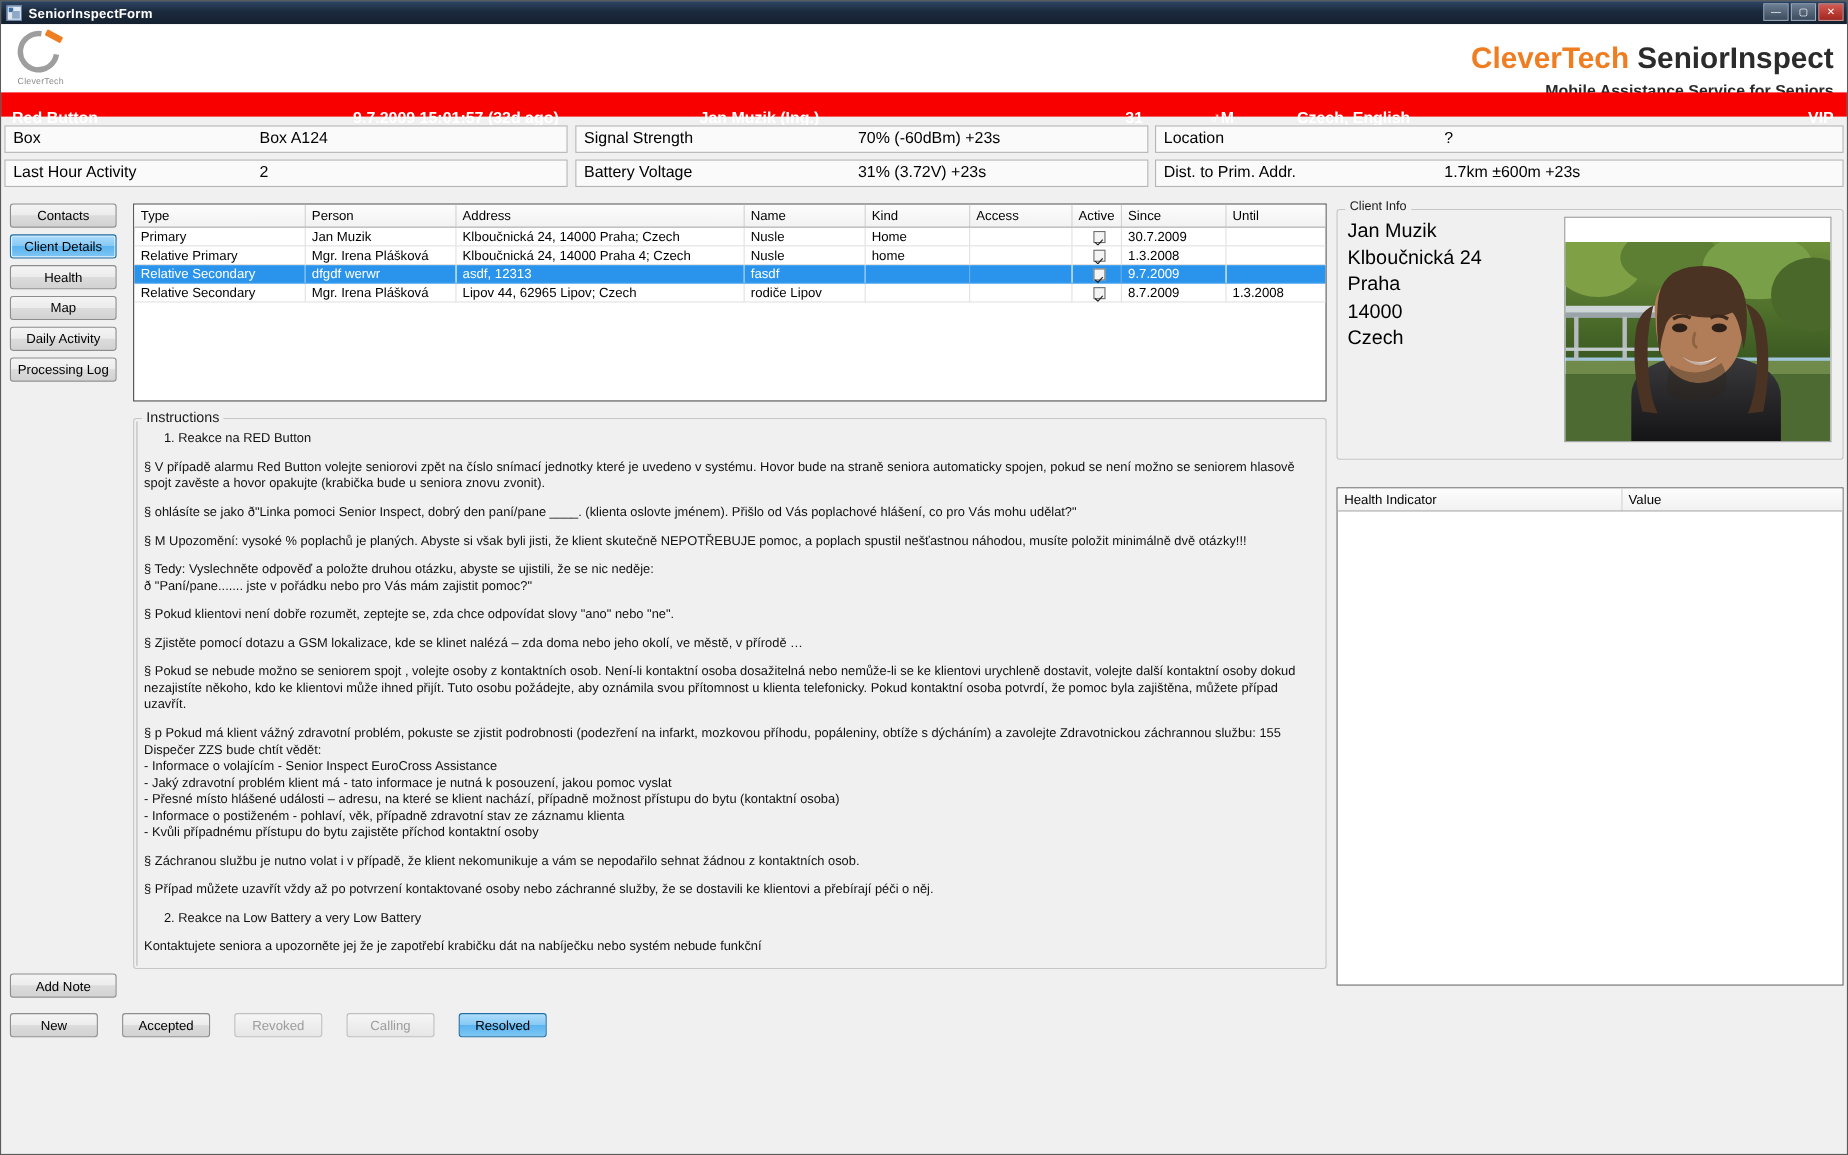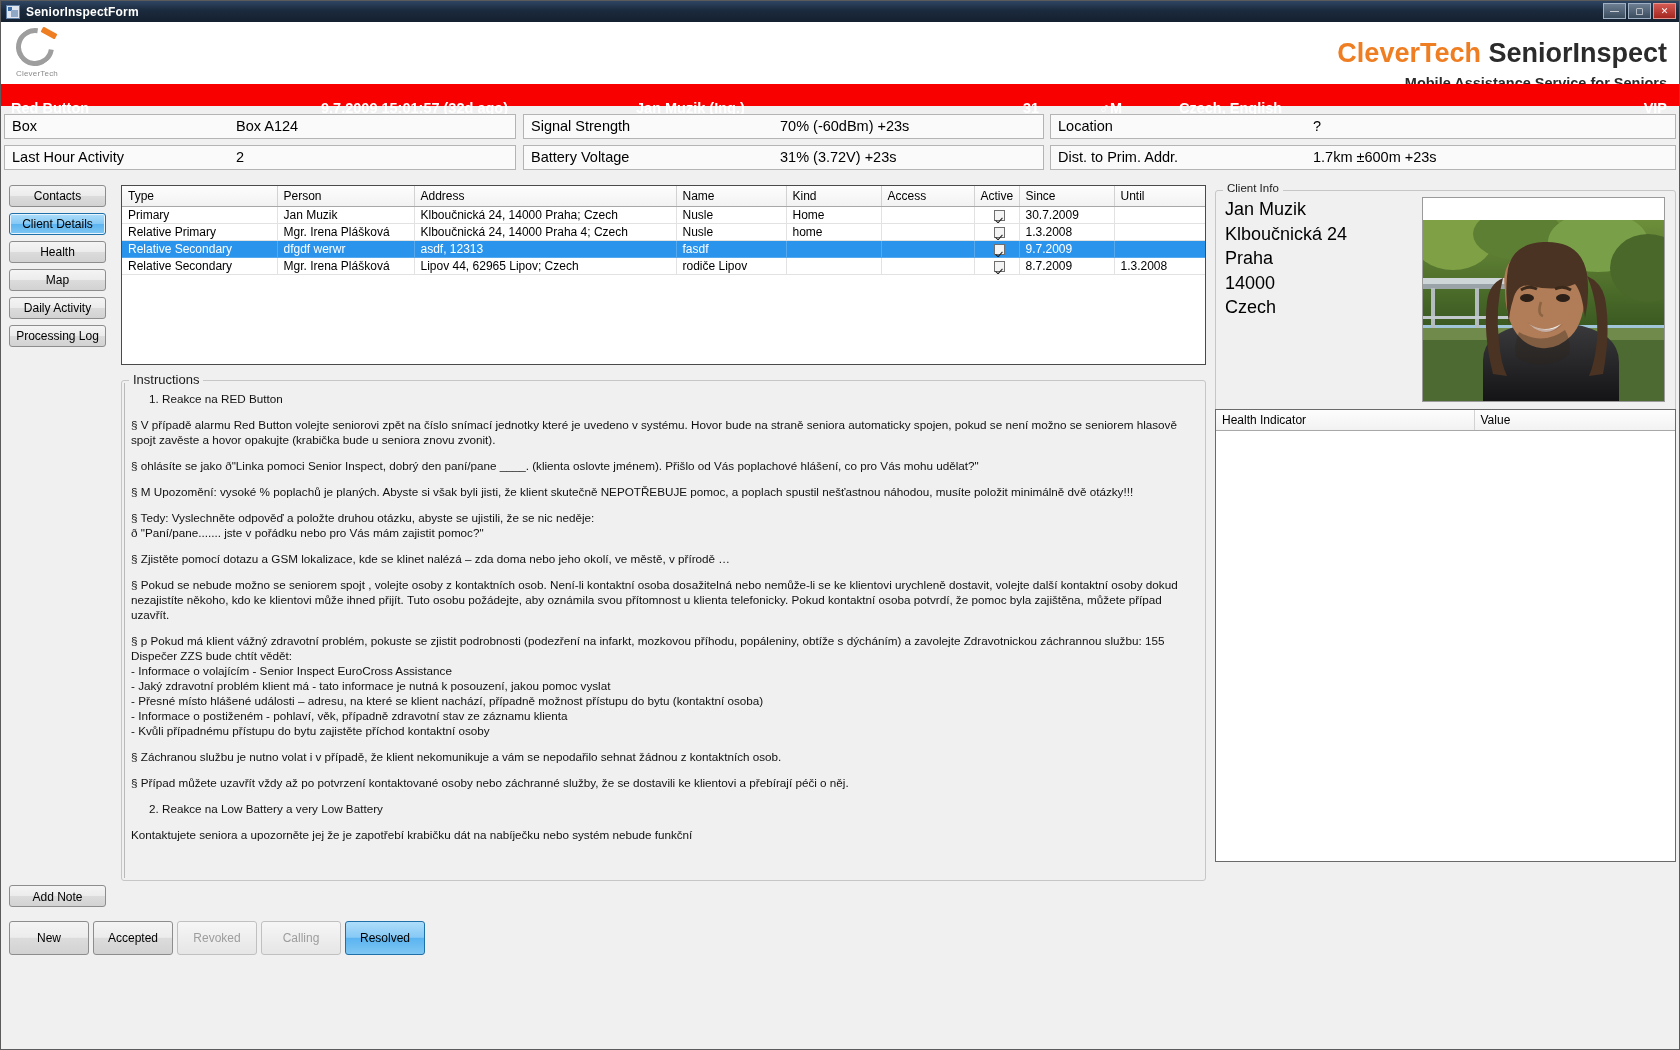--- a/index.html
+++ b/index.html
@@ -272,40 +272,40 @@
     position: absolute; left: 207px; top: 14px;
     width: 243px; height: 205px;
     border: 1px solid #9a9a9a;
     background: #ffffff;
     overflow: hidden;
   }
   .photo-inner { position: absolute; left: 0; top: 22px; width: 241px; height: 182px; overflow: hidden; }
 
   
   .health-grid {
-    position: absolute; left: 1214px; top: 408px;
+    position: absolute; left: 1214px; top: 442px;
     width: 461px; height: 453px;
     background: #ffffff;
     border: 1px solid #6a6a6a;
     overflow: hidden;
   }
   table.hgrid { border-collapse: collapse; width: 100%; font-size: 12px; table-layout: fixed; }
   table.hgrid th {
     background: linear-gradient(to bottom, #fdfdfd, #f2f2f2);
     border-right: 1px solid #d2d2d2;
     border-bottom: 1px solid #a8a8a8;
     font-weight: normal; text-align: left;
     padding: 3px 0 3px 6px; height: 19px; color: #000;
   }
 
   
   .bottombar { position: absolute; left: 8px; top: 920px; height: 24px; }
   .bbtn {
     float: left;
-    height: 34px; margin-right: 4px;
+    height: 22px; margin-right: 22px;
     padding: 0 10px; min-width: 80px;
     background: linear-gradient(to bottom, #f4f4f4 0%, #ececec 48%, #dcdcdc 50%, #d2d2d2 100%);
     border: 1px solid #8d8d8d; border-radius: 3px;
     font-family: "Liberation Sans", sans-serif;
     font-size: 12px; color: #000; line-height: 20px; text-align: center;
   }
   .bbtn.disabled { color: #9d9d9d; background: linear-gradient(to bottom, #f6f6f6, #e6e6e6); border-color: #c0c0c0; }
   .bbtn.primary {
     background: linear-gradient(to bottom, #aeddfa 0%, #86c9f5 48%, #5ab4f0 50%, #7fc6f3 100%);
     border: 1px solid #1f6fa8;
@@ -464,20 +464,21 @@
   <div class="instr-group">
     <div class="instr-legend">Instructions</div>
     <div class="instr-frame"></div>
     <div class="instr-body">
       <p class="hdr">1.  Reakce na RED Button</p>
       <p>§  V případě alarmu Red Button volejte seniorovi zpět na číslo snímací jednotky které je uvedeno v systému. Hovor bude na straně seniora automaticky spojen, pokud se není možno se seniorem hlasově spojt zavěste a hovor opakujte (krabička bude u seniora znovu zvonit).</p>
       <p>§  ohlásíte se jako ð"Linka pomoci Senior Inspect, dobrý den paní/pane ____. (klienta oslovte jménem). Přišlo od Vás poplachové hlášení, co pro Vás mohu udělat?"</p>
       <p>§  M Upozomění: vysoké % poplachů je planých. Abyste si však byli jisti, že klient skutečně NEPOTŘEBUJE pomoc, a poplach spustil nešťastnou náhodou, musíte položit minimálně dvě otázky!!!</p>
       <p class="tight">§  Tedy: Vyslechněte odpověď a položte druhou otázku, abyste se ujistili, že se nic neděje:</p>
       <p>ð "Paní/pane....... jste v pořádku nebo pro Vás mám zajistit pomoc?"</p>
+      <p>§  Pokud klientovi není dobře rozumět, zeptejte se, zda chce odpovídat slovy "ano" nebo "ne".</p>
       <p>§  Zjistěte pomocí dotazu a GSM lokalizace, kde se klinet nalézá – zda doma nebo jeho okolí, ve městě, v přírodě …</p>
       <p>§  Pokud se nebude možno se seniorem spojt , volejte osoby z kontaktních osob. Není-li kontaktní osoba dosažitelná nebo nemůže-li se ke klientovi urychleně dostavit, volejte další kontaktní osoby dokud nezajistíte někoho, kdo ke klientovi může ihned přijít. Tuto osobu požádejte, aby oznámila svou přítomnost u klienta telefonicky. Pokud kontaktní osoba potvrdí, že pomoc byla zajištěna, můžete případ uzavřít.</p>
       <p class="tight">§  p   Pokud má klient vážný zdravotní problém, pokuste se zjistit podrobnosti (podezření na infarkt, mozkovou příhodu, popáleniny, obtíže s dýcháním) a zavolejte Zdravotnickou záchrannou službu: 155</p>
       <p class="tight">Dispečer ZZS bude chtít vědět:</p>
       <p class="tight">- Informace o volajícím - Senior Inspect EuroCross Assistance</p>
       <p class="tight">- Jaký zdravotní problém klient má - tato informace je nutná k posouzení, jakou pomoc vyslat</p>
       <p class="tight">- Přesné místo hlášené události – adresu, na které se klient nachází, případně možnost přístupu do bytu (kontaktní osoba)</p>
       <p class="tight">- Informace o postiženém - pohlaví, věk, případně zdravotní stav ze záznamu klienta</p>
       <p>- Kvůli případnému přístupu do bytu zajistěte příchod kontaktní osoby</p>
       <p>§  Záchranou službu je nutno volat i v případě, že klient nekomunikuje a vám se nepodařilo sehnat žádnou z kontaktních osob.</p>

